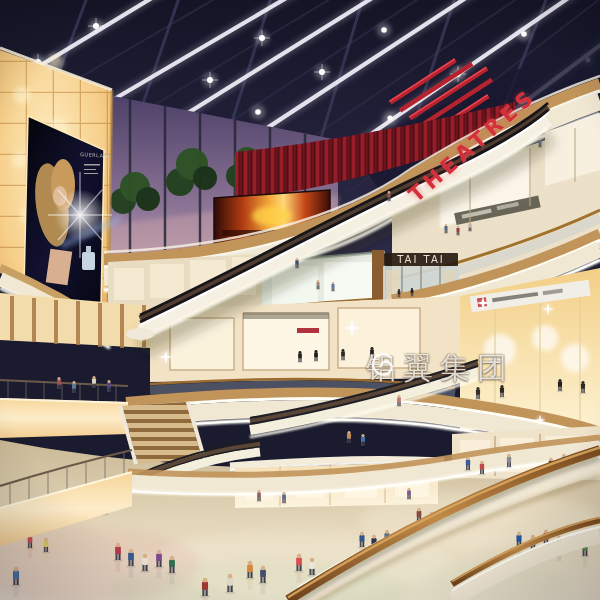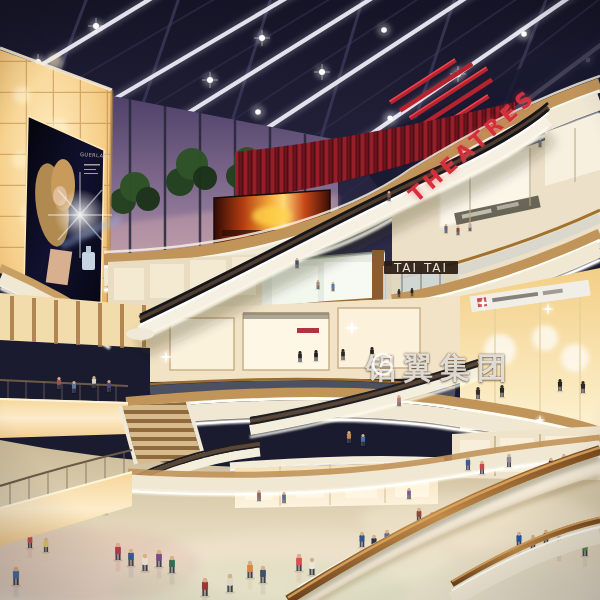--- a/index.html
+++ b/index.html
@@ -4,26 +4,26 @@
 <style>
   html,body{margin:0;padding:0;background:#111;}
   .stage{position:relative;width:600px;height:600px;overflow:hidden;background:#1b1b30;
          font-family:"DejaVu Sans","Liberation Sans",sans-serif;}
   .stage svg{position:absolute;left:0;top:0;}
   .overlay{position:absolute;pointer-events:none;}
   .theatres{left:412px;top:186px;transform:rotate(-41deg);transform-origin:0% 50%;
     font-size:21px;font-weight:bold;letter-spacing:5px;color:#d5303a;white-space:nowrap;
     text-shadow:0 0 6px rgba(225,60,70,.55),0 1px 1px rgba(255,255,255,.28);}
   .taitai{left:384px;top:253px;width:74px;height:13px;background:rgba(42,28,17,.93);
-    color:#e9e3d3;font-size:12px;letter-spacing:2px;display:flex;align-items:center;
-    justify-content:center;border-radius:1px;margin-top:8px;}
+    color:#e9e3d3;font-size:10px;letter-spacing:2px;display:flex;align-items:center;
+    justify-content:center;border-radius:1px;}
   .guerlain{left:80px;top:152px;font-size:5px;letter-spacing:.5px;color:#cfc8ba;
     transform:rotate(4deg);opacity:.9;}
   .watermark{left:366px;top:348px;display:flex;align-items:center;gap:6px;}
-  .watermark .wm-text{font-size:30px;font-weight:bold;letter-spacing:7px;
+  .watermark .wm-text{font-size:30px;font-weight:normal;letter-spacing:7px;
     color:rgba(255,255,255,.8);text-shadow:0 0 2px rgba(80,55,25,.85),0 1px 2px rgba(60,40,20,.5);
     white-space:nowrap;}
 </style>
 </head>
 <body>
 
 <div class="stage">
 <svg width="600" height="600" viewBox="0 0 600 600">
 <defs>
   <linearGradient id="gCeil" x1="0" y1="0" x2="0" y2="1">

